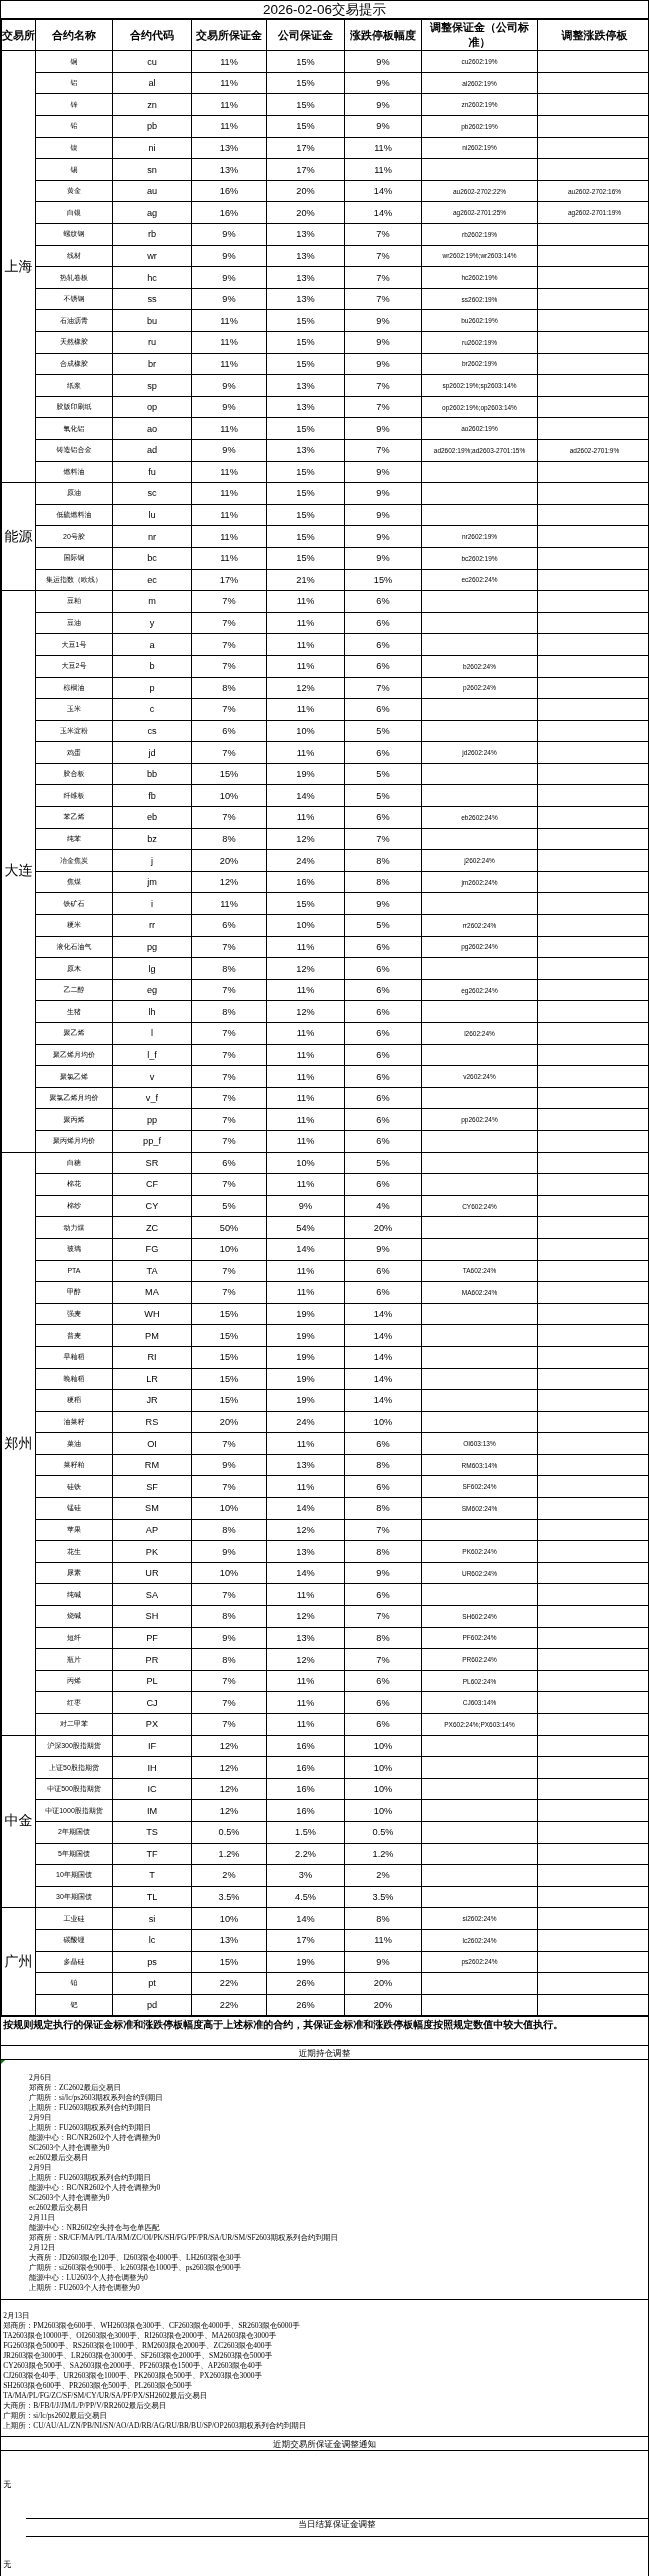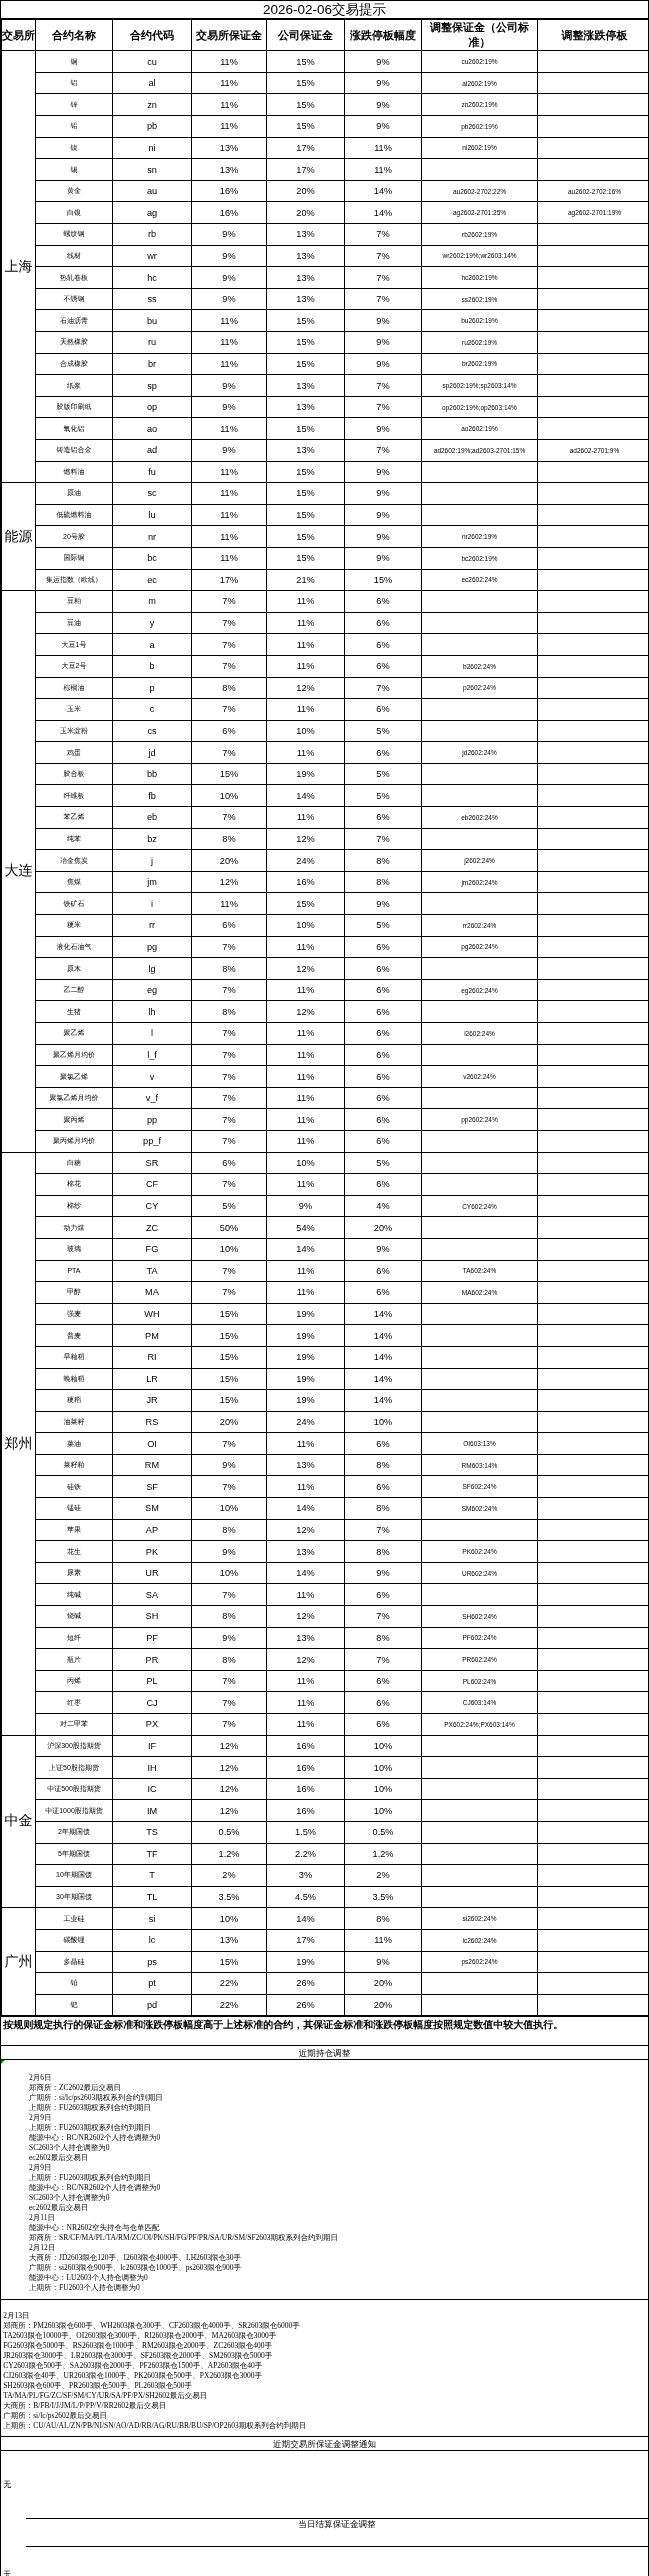--- a/index.html
+++ b/index.html
@@ -38,21 +38,21 @@
     border-top:1.1px solid #000;
     height:29px; box-sizing:border-box;
     font-weight:bold; font-size:10px; line-height:10.8px;
     padding:2.7px 2.2px 0 2.2px;
   }
   .sec-header {
     border-top:0.5px solid #000; border-bottom:0.5px solid #000;
     height:15px; line-height:14px; box-sizing:border-box;
     text-align:center; font-weight:normal; font-size:8.6px;
   }
-  .sec-header.small { height:29px; line-height:11.3px;margin-left:25px; }
+  .sec-header.small { height:19px; line-height:11.3px;margin-left:25px; }
   .block {
     position:relative;
     font-family:"Liberation Serif", serif;
     font-size:7.5px; line-height:10px;
     padding:13px 2.2px 0 2.2px; box-sizing:border-box;
   }
   #block1 { height:239px;padding-left:28px; }
   #block2 { height:137px; border-top:1.1px solid #000; padding-top:10.8px; }
   .none-block {
     display:flex; align-items:center;

